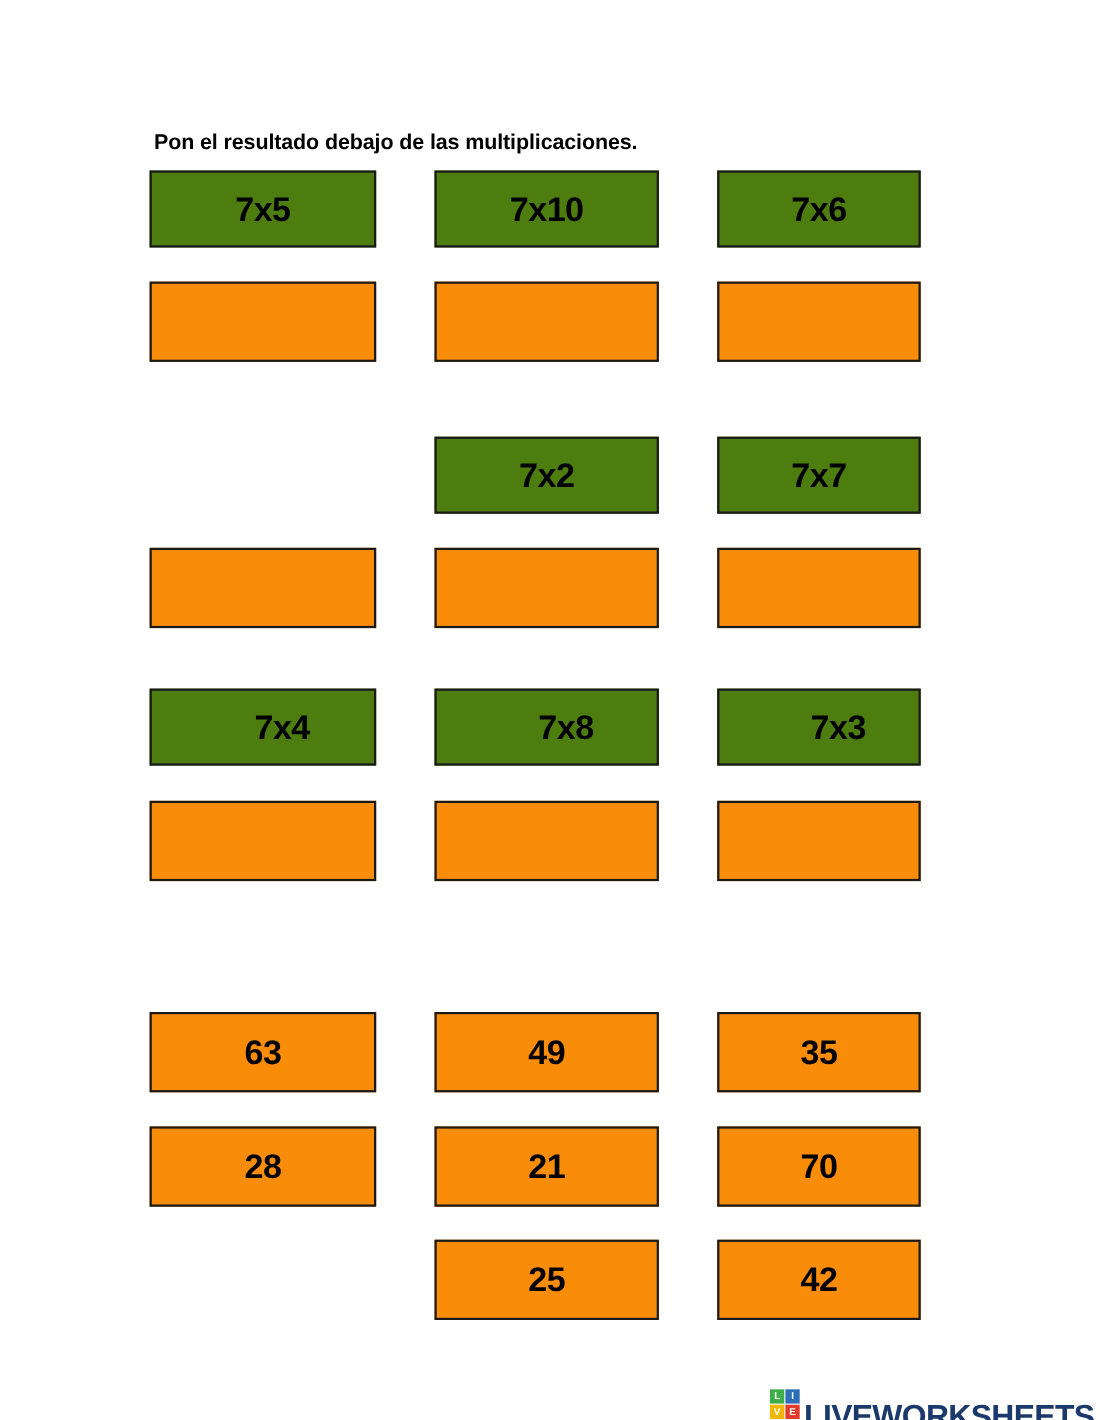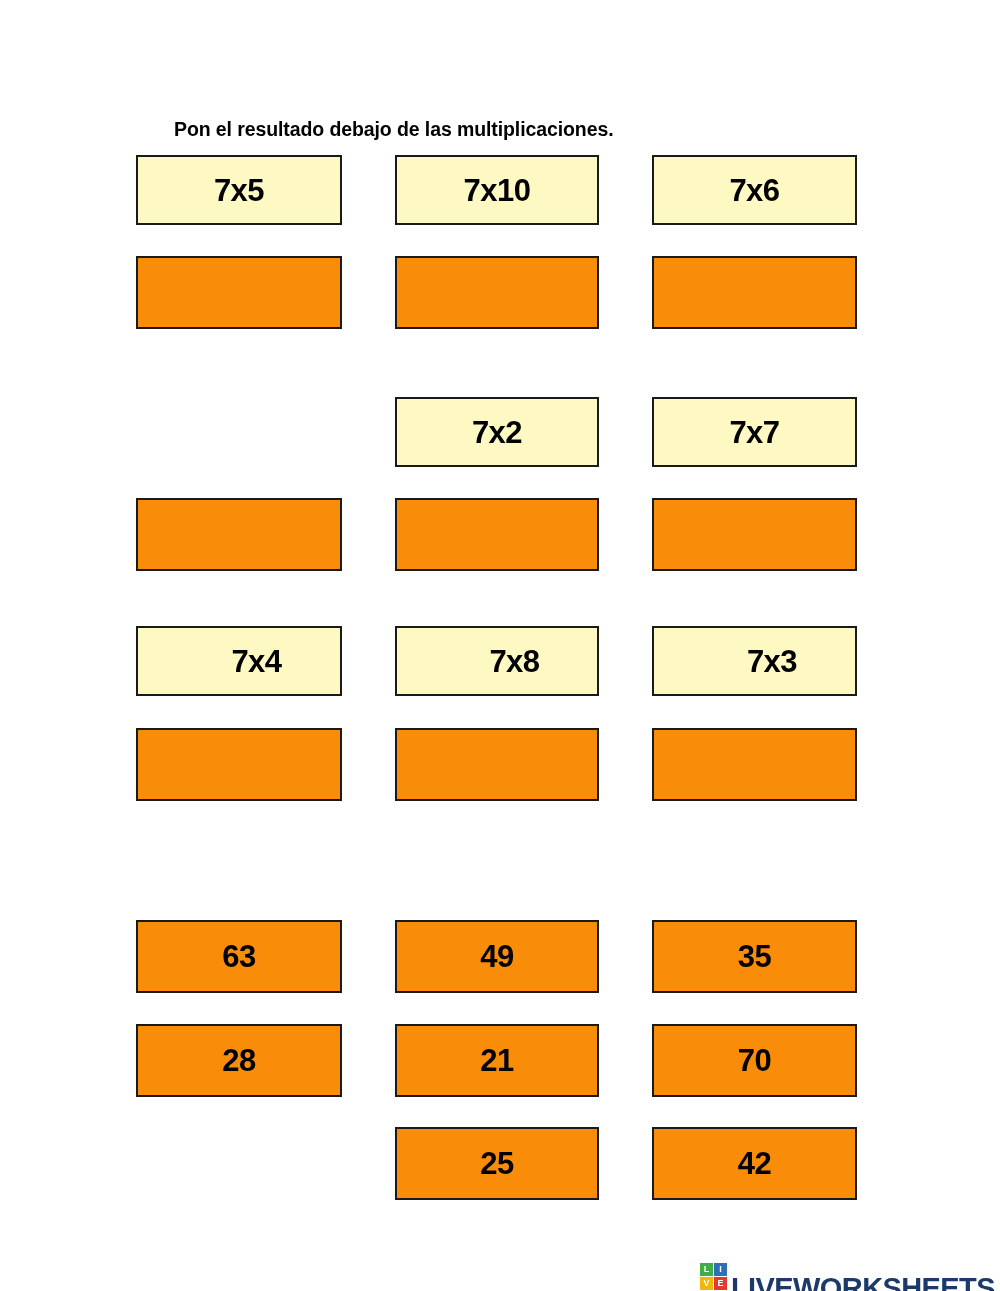--- a/index.html
+++ b/index.html
@@ -27,33 +27,32 @@
   
   .worksheet-title {
     position: absolute;
     left: 140px;
     top: 118px;
     font-size: 19.5px;
     font-weight: bold;
     color: #000000;
     letter-spacing: -0.1px;
     white-space: nowrap;
-    margin-left: 34px;
   }
 
   
   .col-1 { left: 136px; width: 206px; }
   .col-2 { left: 395px; width: 204px; }
-  .col-3 { left: 652px; width: 205px; }
+  .col-3 { left: 652px; width: 185px; }
 
   
   .q-tile {
     position: absolute;
     height: 70px;
-    background: #fef9c3;
+    background: #4d7c0f;
     border: 2px solid #1a1a1a;
     box-sizing: border-box;
     display: flex;
     align-items: center;
     justify-content: center;
   }
   .q-tile .q-text {
     font-size: 31px;
     font-weight: bold;
     color: #000000;

